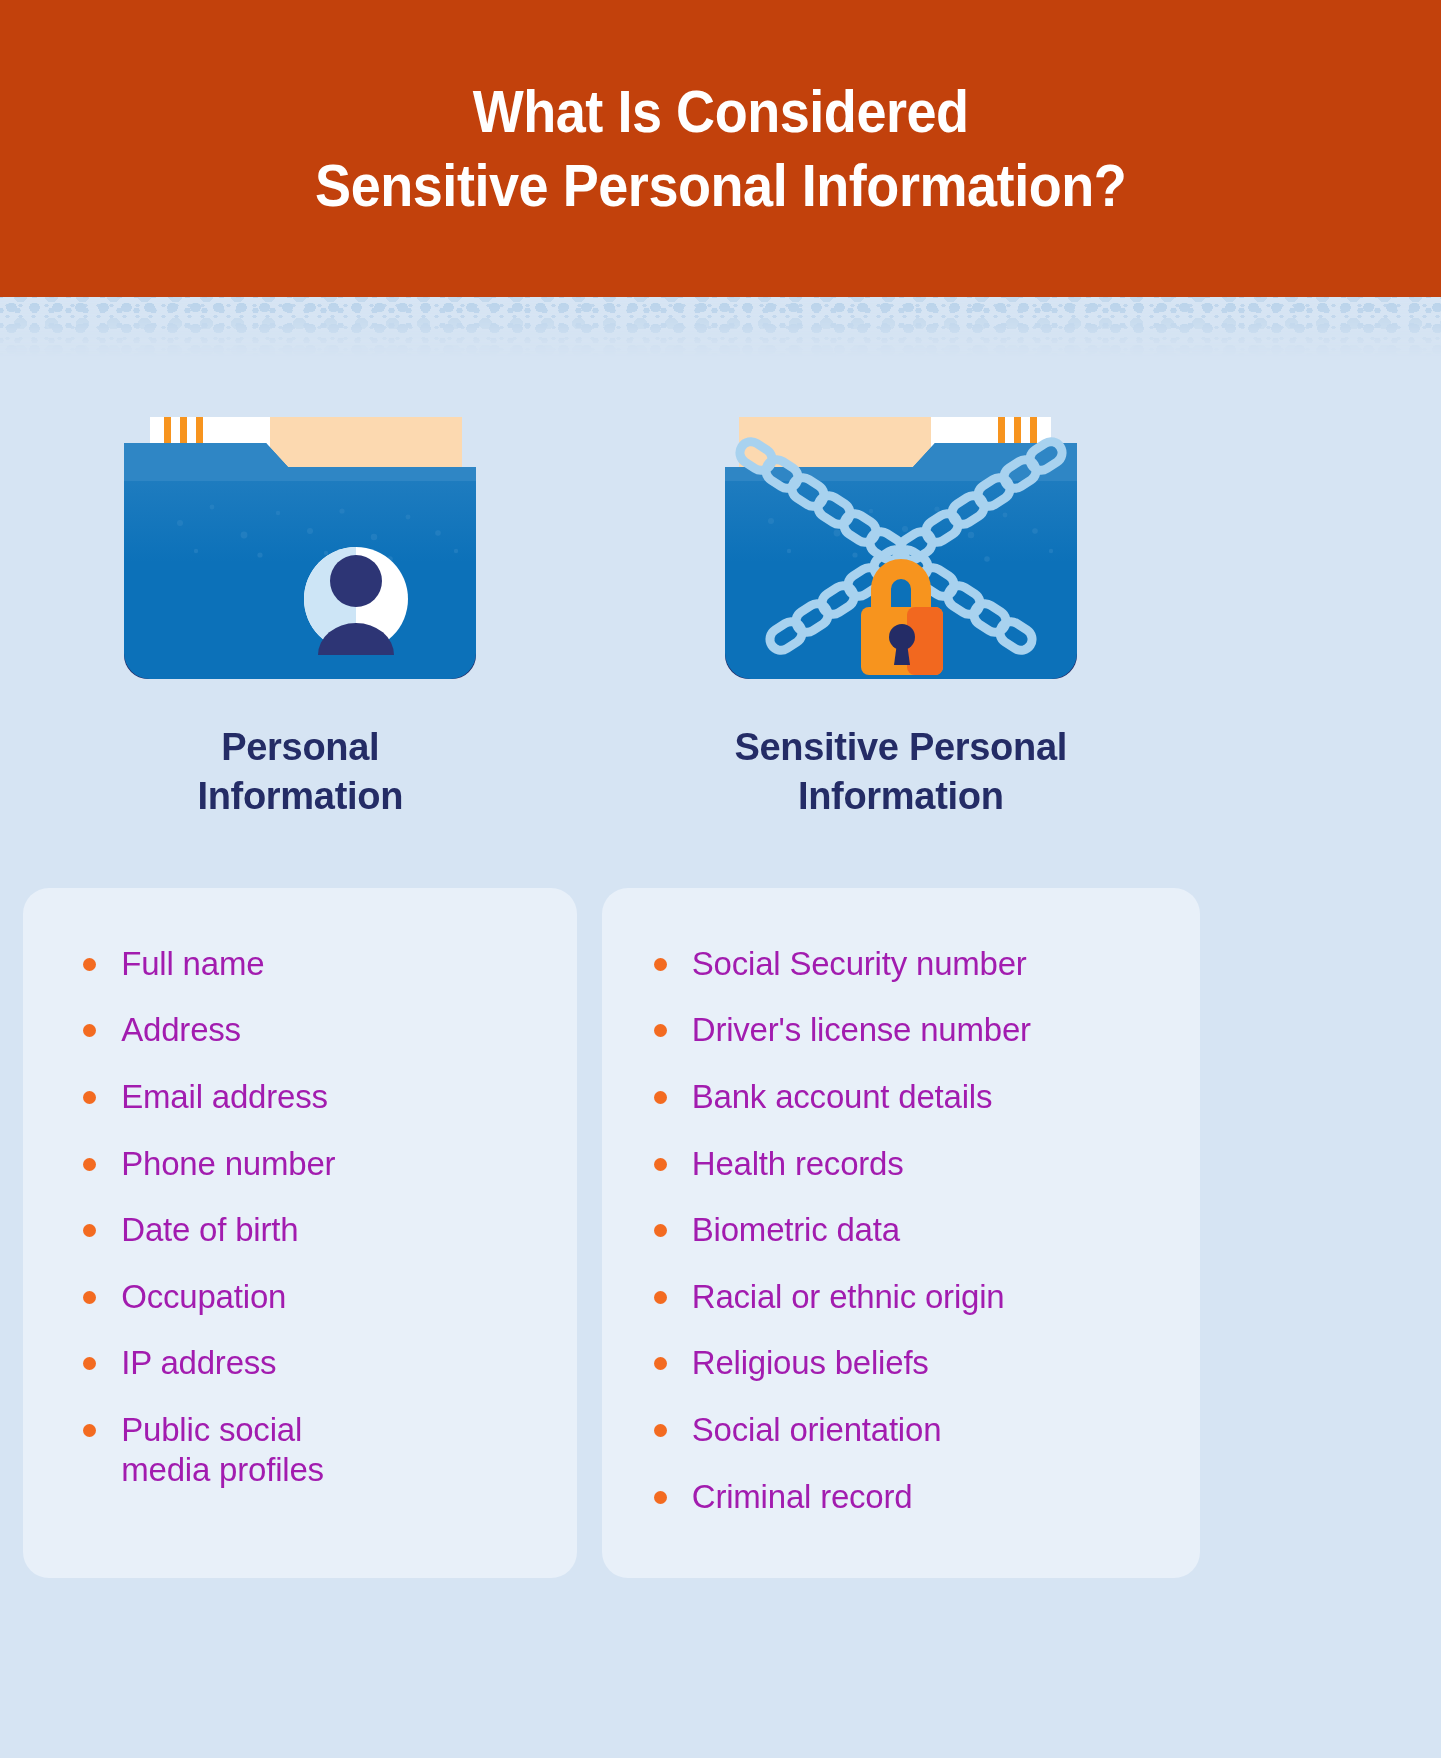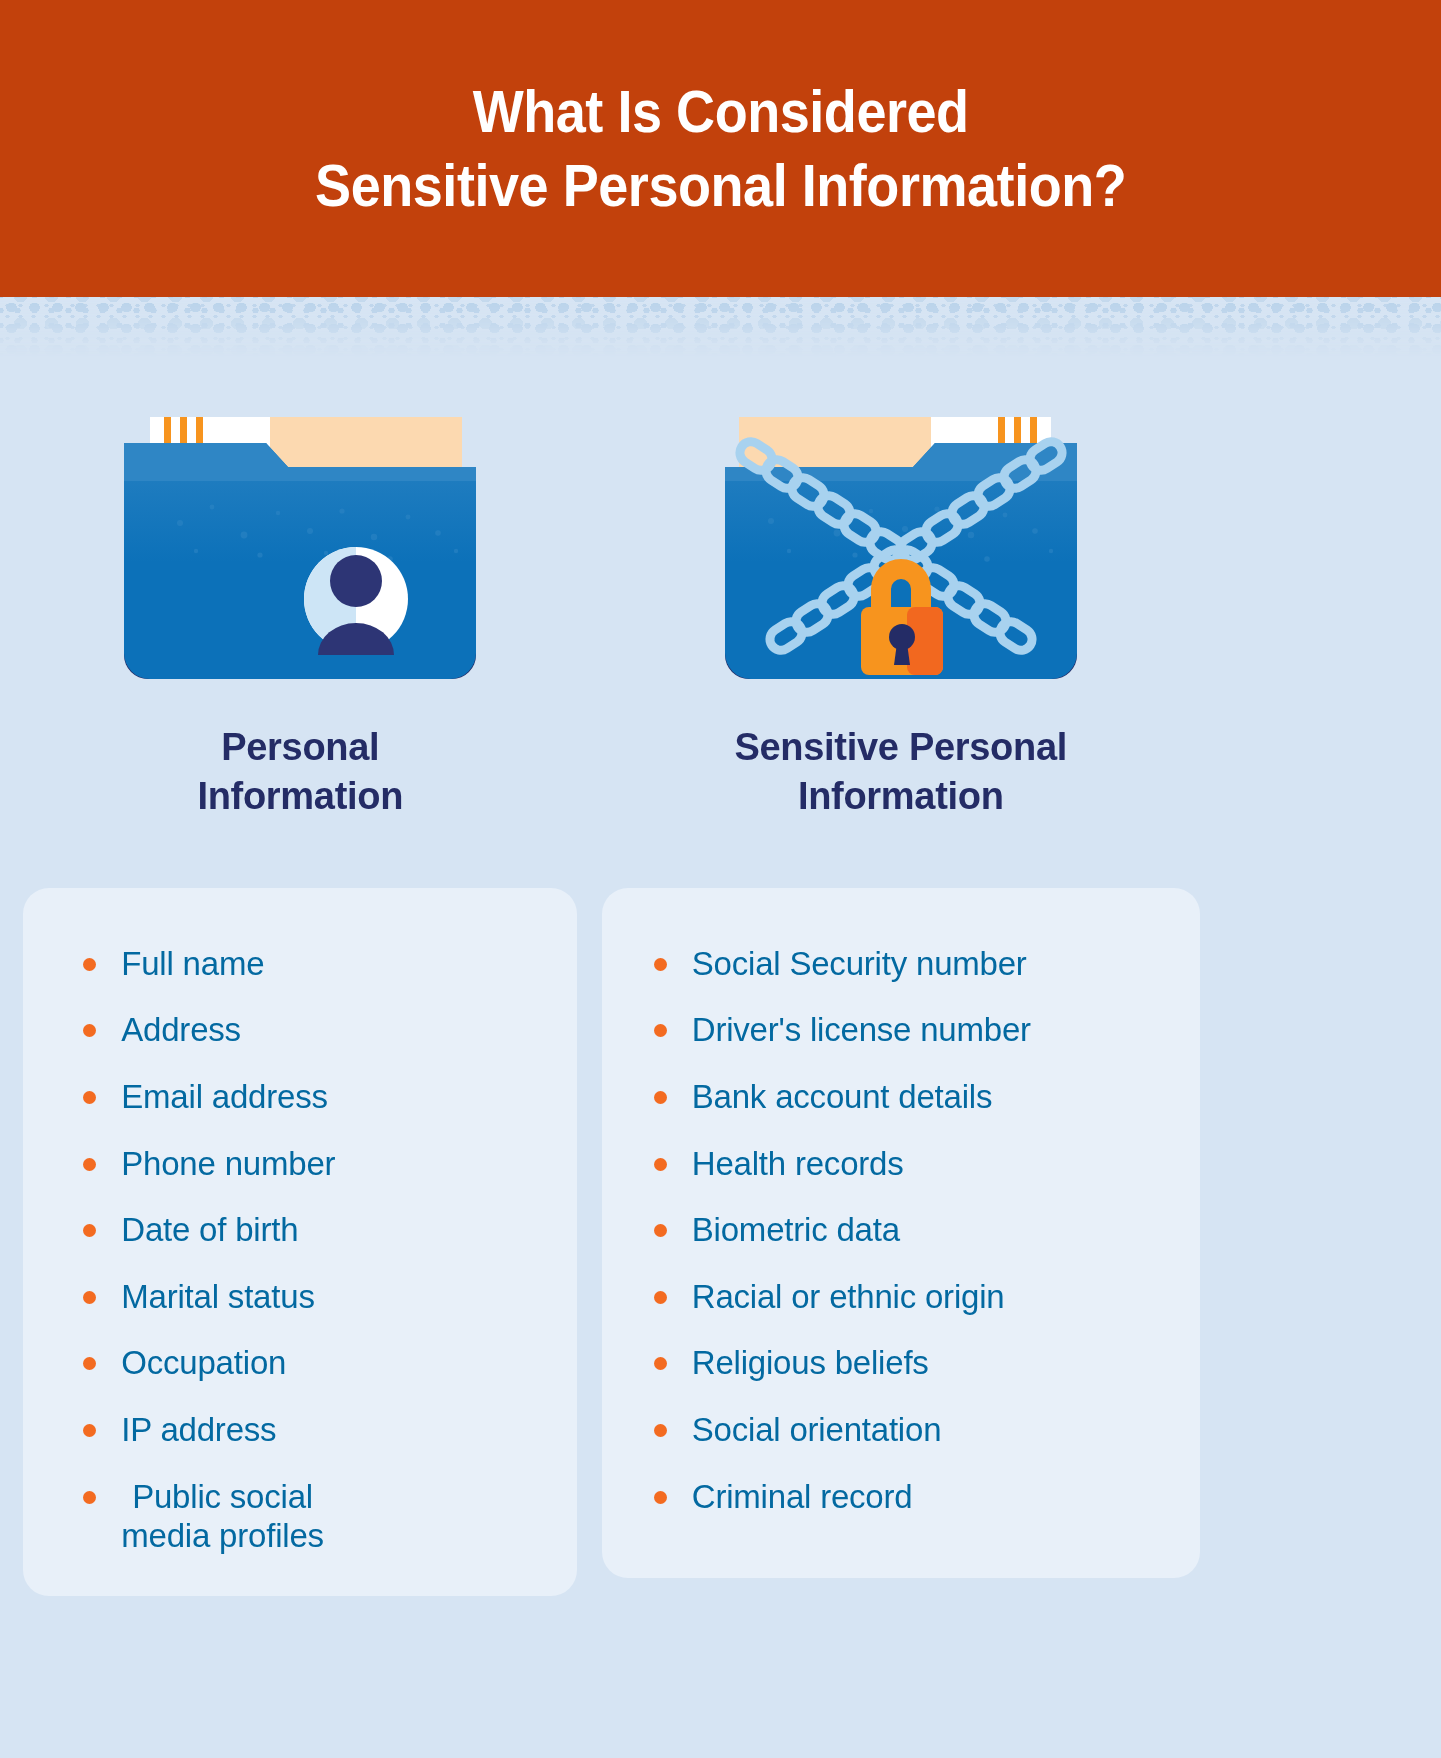--- a/index.html
+++ b/index.html
@@ -79,21 +79,21 @@
     background:#e8f0f9;
     border-radius:26px;
     box-sizing:border-box;
   }
   .card-left{width:554px;min-height:690px;padding:56px 40px 40px 60px;}
   .card-right{width:598px;min-height:690px;padding:56px 34px 22px 52px;}
 
   ul.items{list-style:none;margin:0;padding:0;}
   ul.items li{
     position:relative;
-    color:#0369a1;
+    color:#a21caf;
     font-size:33px;
     line-height:1.20;
     padding-left:38px;
     margin-bottom:27px;
     font-weight:400;
     letter-spacing:-0.2px;
   }
   ul.items li:last-child{margin-bottom:0;}
   ul.items li .dot{
     position:absolute;left:0;top:14px;
@@ -173,24 +173,23 @@
     <h2 class="col-heading">Personal
 Information</h2>
 
     <div class="card card-left">
       <ul class="items">
         <li><span class="dot"></span><span>Full name</span></li>
         <li><span class="dot"></span><span>Address</span></li>
         <li><span class="dot"></span><span>Email address</span></li>
         <li><span class="dot"></span><span>Phone number</span></li>
         <li><span class="dot"></span><span>Date of birth</span></li>
-        <li><span class="dot"></span><span>Marital status</span></li>
         <li><span class="dot"></span><span>Occupation</span></li>
         <li><span class="dot"></span><span>IP address</span></li>
-        <li><span class="dot"></span><span class="wrap" style="white-space:pre-line;display:inline-block;text-align:center;">Public social
+        <li><span class="dot"></span><span class="wrap" style="white-space:pre-line;display:inline-block;">Public social
 media profiles</span></li>
       </ul>
     </div>
   </div>
 
   <div class="column">
 
     <div class="art">
       <svg viewBox="0 0 360 290" xmlns="http://www.w3.org/2000/svg">
         <defs>

